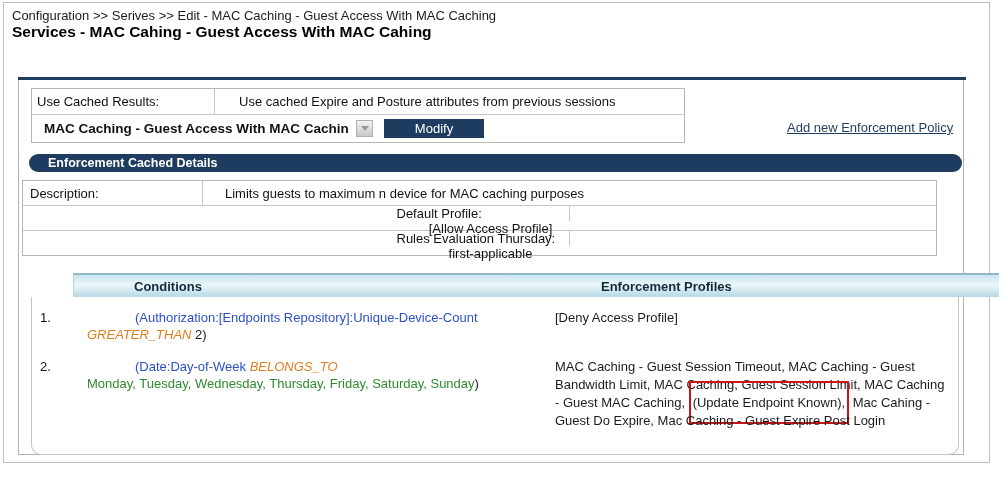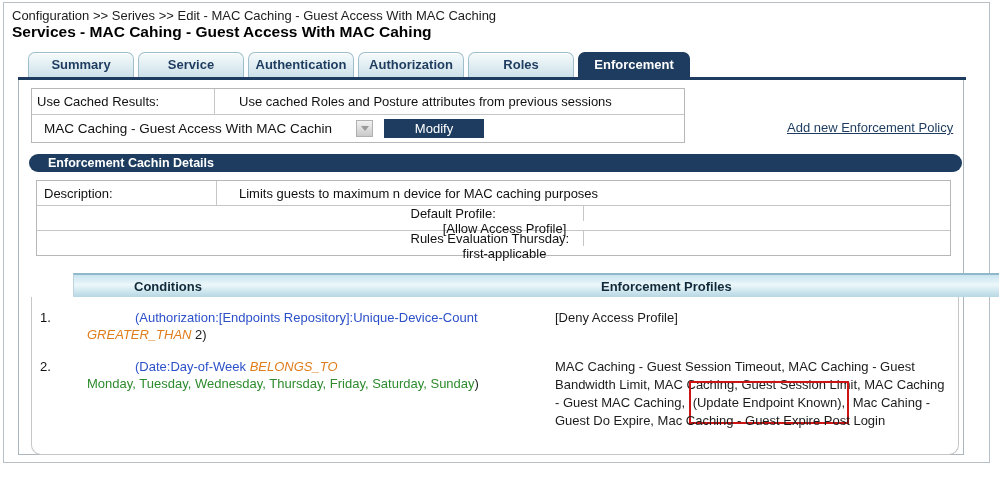--- a/index.html
+++ b/index.html
@@ -28,36 +28,36 @@
     border:1px solid #aab6bc; border-top:none; box-sizing:border-box; background:#fff; }
 
   .cached-table { position:absolute; left:12px; top:8px; width:652px; border:1px solid #b7b7b7; }
   .ct-row { display:flex; align-items:center; height:25px; font-size:13px; }
   .ct-row + .ct-row { border-top:1px solid #c6c6c6; height:27px; }
   .ct-label { width:183px; padding-left:5px; border-right:1px solid #c6c6c6; height:100%;
     display:flex; align-items:center; box-sizing:border-box; }
   .ct-value { padding-left:24px; }
   .ct-ctrls { display:flex; align-items:center; margin-left:12px; }
   .select-box { display:flex; align-items:center; width:330px; }
-  .select-text { font-weight:normal; font-size:13.5px; white-space:nowrap; overflow:hidden; width:312px; }
+  .select-text { font-weight:bold; font-size:13.5px; white-space:nowrap; overflow:hidden; width:312px; }
   .select-arrow { width:17px; height:17px; background:linear-gradient(#f2f2f2,#c9c9c9);
     border:1px solid #b0b0b0; display:flex; align-items:center; justify-content:center; box-sizing:border-box; }
   .select-arrow .tri { width:0; height:0; border-left:4px solid transparent; border-right:4px solid transparent;
     border-top:5px solid #9a9a9a; }
   .modify-btn { margin-left:10px; width:100px; height:19px; background:var(--navy,#1d3c5f); color:#fff;
     font-size:13px; text-align:center; line-height:19px; cursor:default; }
 
   .add-link { position:absolute; left:740px; top:40px; font-size:13px; color:var(--navy,#1d3c5f);
     text-decoration:underline; cursor:pointer;margin-left:28px; }
 
   .pill { position:absolute; left:10px; top:74px; width:933px; height:18px; border-radius:9px;
     background:var(--navy,#1d3c5f); color:#fff; font-weight:bold; font-size:12.5px; line-height:18px;
     padding-left:19px; box-sizing:border-box; }
 
-  .details-table { position:absolute; left:17px; top:100px; width:913px; border:1px solid #b7b7b7; }
+  .details-table { position:absolute; left:3px; top:100px; width:913px; border:1px solid #b7b7b7; }
   .dt-row { display:flex; align-items:center; height:24px; font-size:13px; }
   .dt-row + .dt-row { border-top:1px solid #c6c6c6;flex-direction:column; }
   .dt-label { width:180px; padding-left:7px; border-right:1px solid #c6c6c6; height:100%;
     display:flex; align-items:center; box-sizing:border-box; }
   .dt-value { padding-left:22px; }
 
   .rules-header { position:absolute; left:12px; top:193px; width:928px; height:24px; display:flex;
     align-items:center; font-weight:bold; font-size:13px; color:#102a3a; box-sizing:border-box;
     border-top:2px solid #8fb9ca; border-left:1px solid #bcd4de; border-right:1px solid #bcd4de;
     background:linear-gradient(180deg,#c9e4ef 0%,#ecf7fa 45%,#b5d7e4 100%);margin-left:42px; }
@@ -81,53 +81,45 @@
 </style>
 </head>
 <body>
 
 <div class="stage">
   <div class="frame"></div>
 
   <div class="breadcrumb">Configuration &gt;&gt; Serives &gt;&gt; Edit - MAC Caching -  Guest Access With MAC Caching</div>
   <div class="page-title">Services - MAC Cahing - Guest Access With MAC Cahing</div>
 
-  <div class="tabs">
-    <div class="tab">Summary</div>
-    <div class="tab">Service</div>
-    <div class="tab">Authentication</div>
-    <div class="tab">Authorization</div>
-    <div class="tab">Roles</div>
-    <div class="tab active">Enforcement</div>
-  </div>
   <div class="tabline"></div>
 
   <div class="panel">
 
     <div class="cached-table">
       <div class="ct-row">
         <div class="ct-label">Use Cached Results:</div>
-        <div class="ct-value">Use cached Roles and Posture attributes from previous sessions</div>
+        <div class="ct-value">Use cached Expire and Posture attributes from previous sessions</div>
       </div>
       <div class="ct-row">
         <div class="ct-ctrls">
           <div class="select-box">
             <span class="select-text">MAC Caching - Guest Access With MAC Cachin</span>
             <span class="select-arrow">
                 <span class="tri"></span>
               </span>
           </div>
           <div class="modify-btn">Modify</div>
         </div>
       </div>
     </div>
 
     <div class="add-link">Add new Enforcement Policy</div>
 
-    <div class="pill">Enforcement Cachin Details</div>
+    <div class="pill">Enforcement Cached Details</div>
 
     <div class="details-table">
       <div class="dt-row">
         <div class="dt-label">Description:</div>
         <div class="dt-value">Limits guests to maximum n device for MAC caching purposes</div>
       </div>
       <div class="dt-row">
         <div class="dt-label">Default Profile:</div>
         <div class="dt-value">[Allow Access Profile]</div>
       </div>

